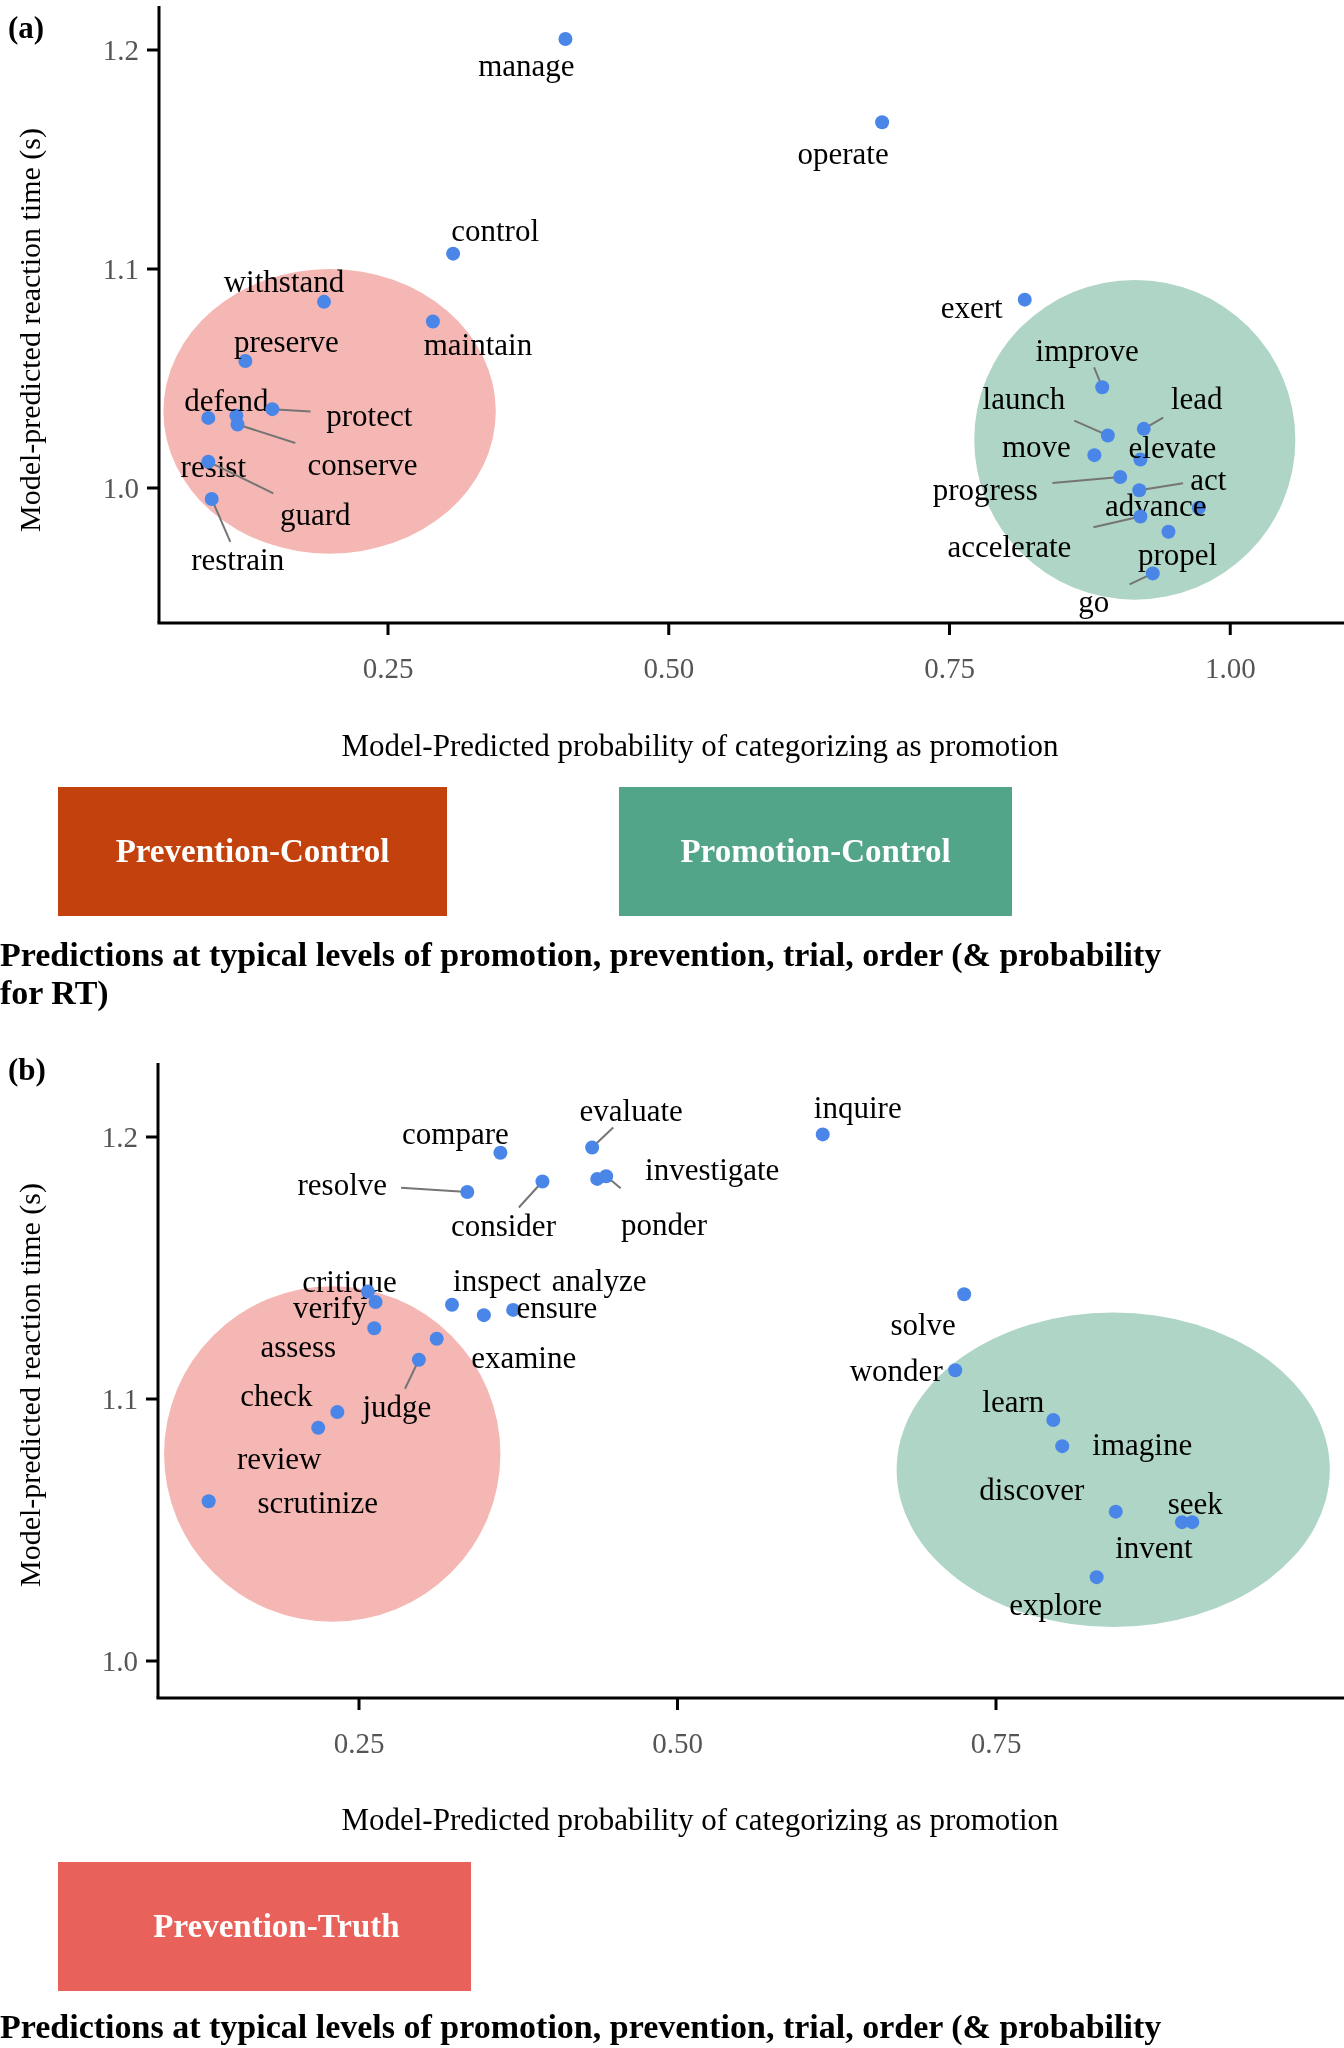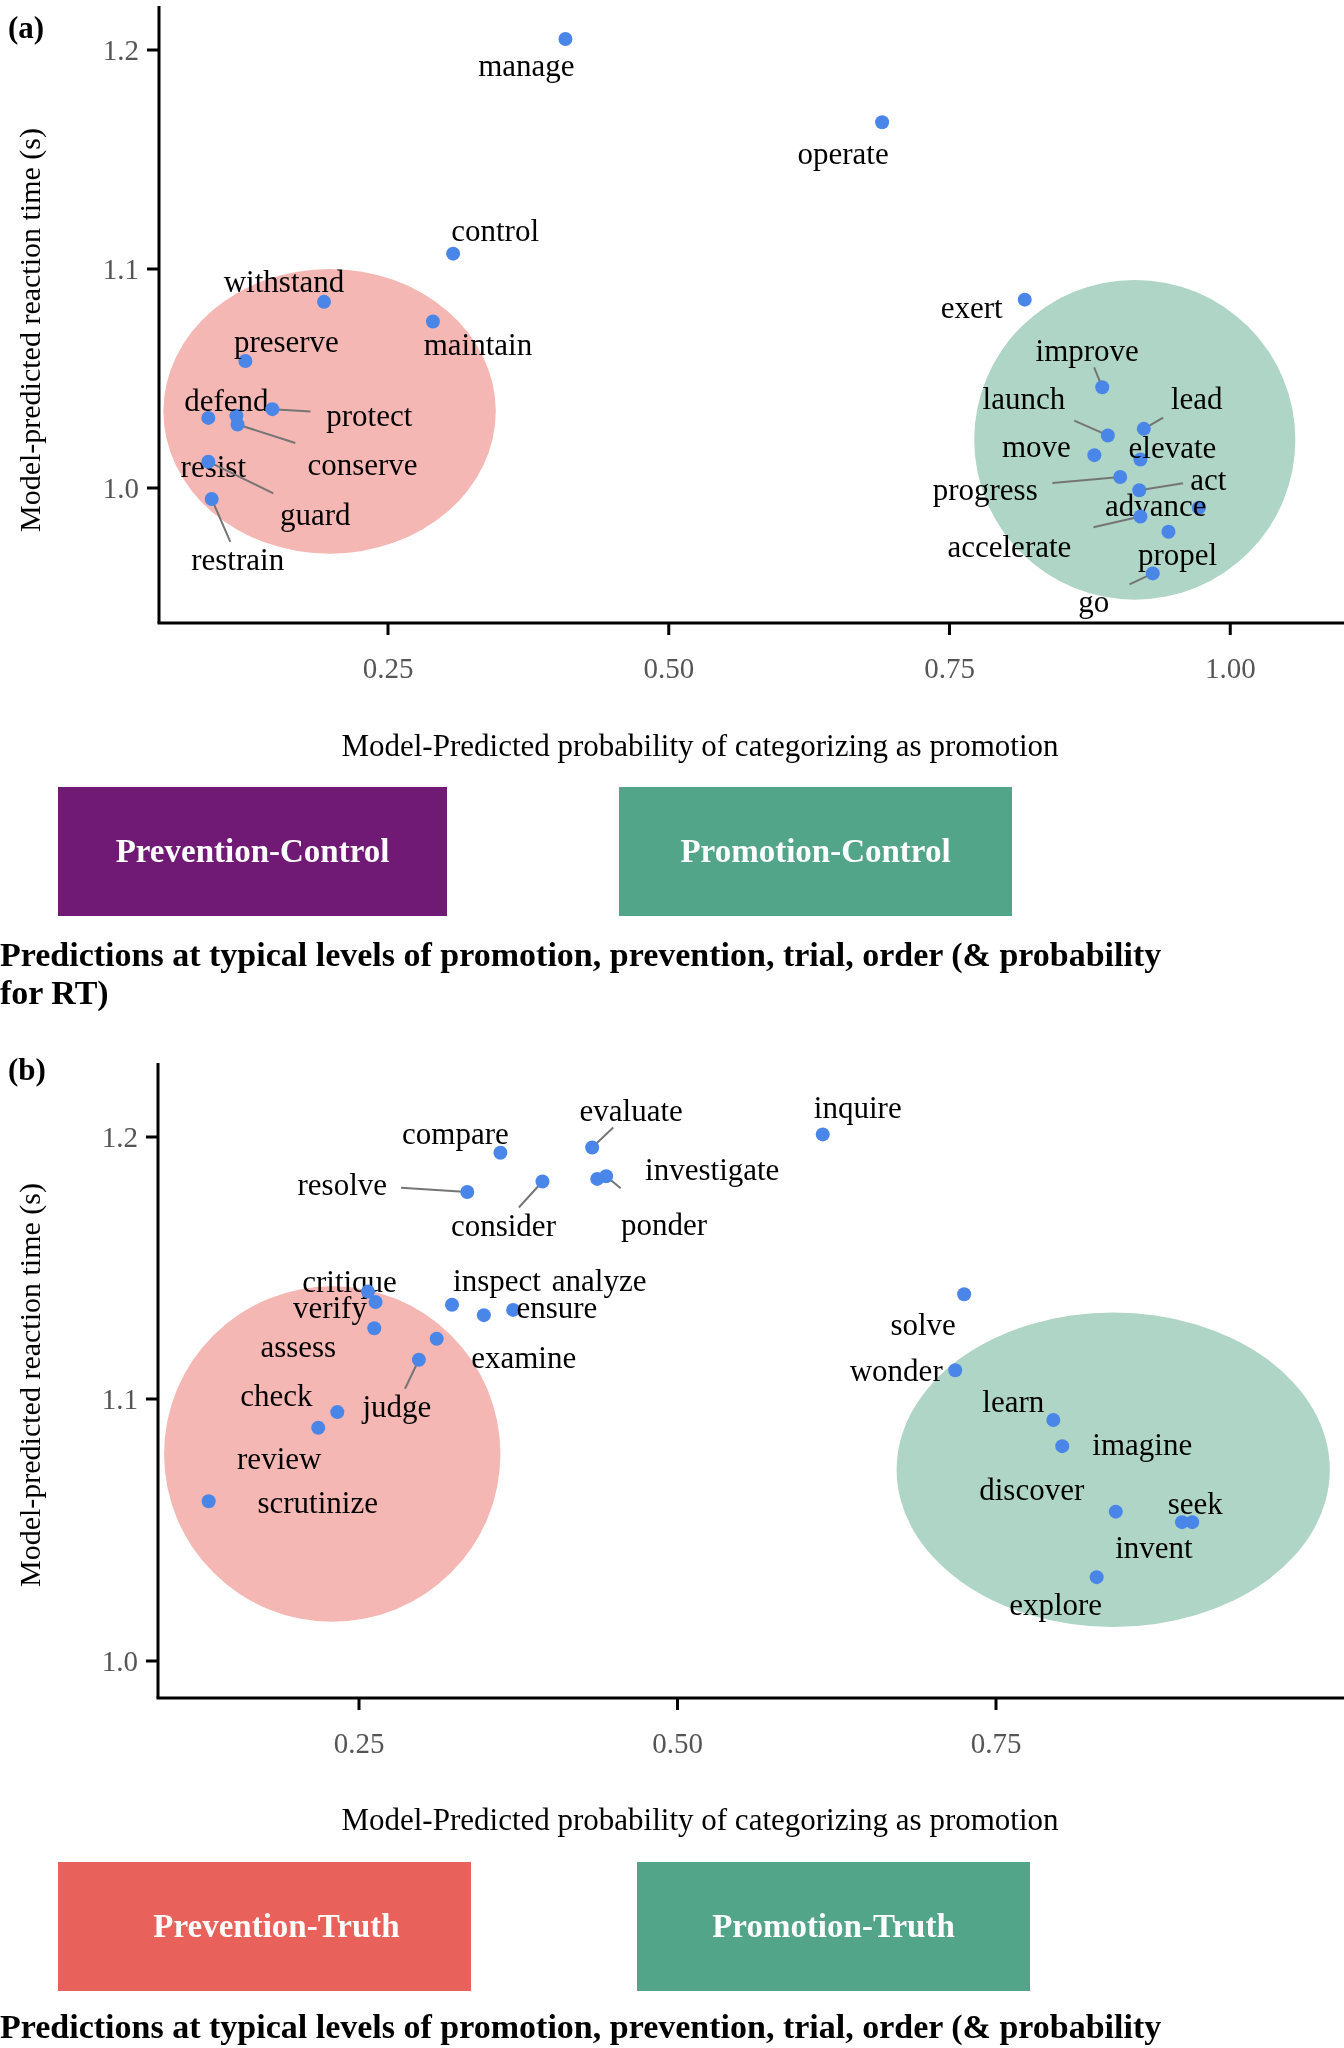--- a/index.html
+++ b/index.html
@@ -167,31 +167,28 @@
       <text x="1195.196" y="1514.14" text-anchor="middle" font-size="31" fill="#000000">seek</text>
       <circle cx="1182.004" cy="1522.14" r="7" fill="#4a86e8"></circle>
       <text x="1154.004" y="1558.14" text-anchor="middle" font-size="31" fill="#000000">invent</text>
       <circle cx="1096.646" cy="1577.1599999999999" r="7" fill="#4a86e8"></circle>
       <text x="1055.646" y="1615.1599999999999" text-anchor="middle" font-size="31" fill="#000000">explore</text>
     </svg>
 
   <div class="overlay panel-tag" style="left:8px;top:10px;">(a)</div>
   <div class="overlay y-axis-title" style="left:-290px;top:311px;">Model-predicted reaction time (s)</div>
   <div class="overlay x-axis-title" style="left:28px;top:728px;">Model-Predicted probability of categorizing as promotion</div>
-  <div class="overlay legend-box" style="left:58px;top:787px;width:389px;height:129px;background:#701a75;">
+  <div class="overlay legend-box" style="left:58px;top:787px;width:389px;height:129px;background:#c2410c;">
     <span>Prevention-Control</span>
   </div>
   <div class="overlay legend-box" style="left:619px;top:787px;width:393px;height:129px;background:#53a58a;">
     <span>Promotion-Control</span>
   </div>
   <div class="overlay caption" style="left:0px;top:936px;">Predictions at typical levels of promotion, prevention, trial, order (&amp; probability for RT)</div>
 
   <div class="overlay panel-tag" style="left:8px;top:1052px;">(b)</div>
   <div class="overlay y-axis-title" style="left:-290px;top:1366px;">Model-predicted reaction time (s)</div>
   <div class="overlay x-axis-title" style="left:28px;top:1802px;">Model-Predicted probability of categorizing as promotion</div>
   <div class="overlay legend-box" style="left:58px;top:1862px;width:389px;height:129px;background:#e8615b;padding-left:24px;">
     <span>Prevention-Truth</span>
   </div>
-  <div class="overlay legend-box" style="left:637px;top:1862px;width:393px;height:129px;background:#53a58a;">
-    <span>Promotion-Truth</span>
-  </div>
   <div class="overlay caption" style="left:0px;top:2008px;">Predictions at typical levels of promotion, prevention, trial, order (&amp; probability for RT)</div>
 </div>
 
 </body></html>

